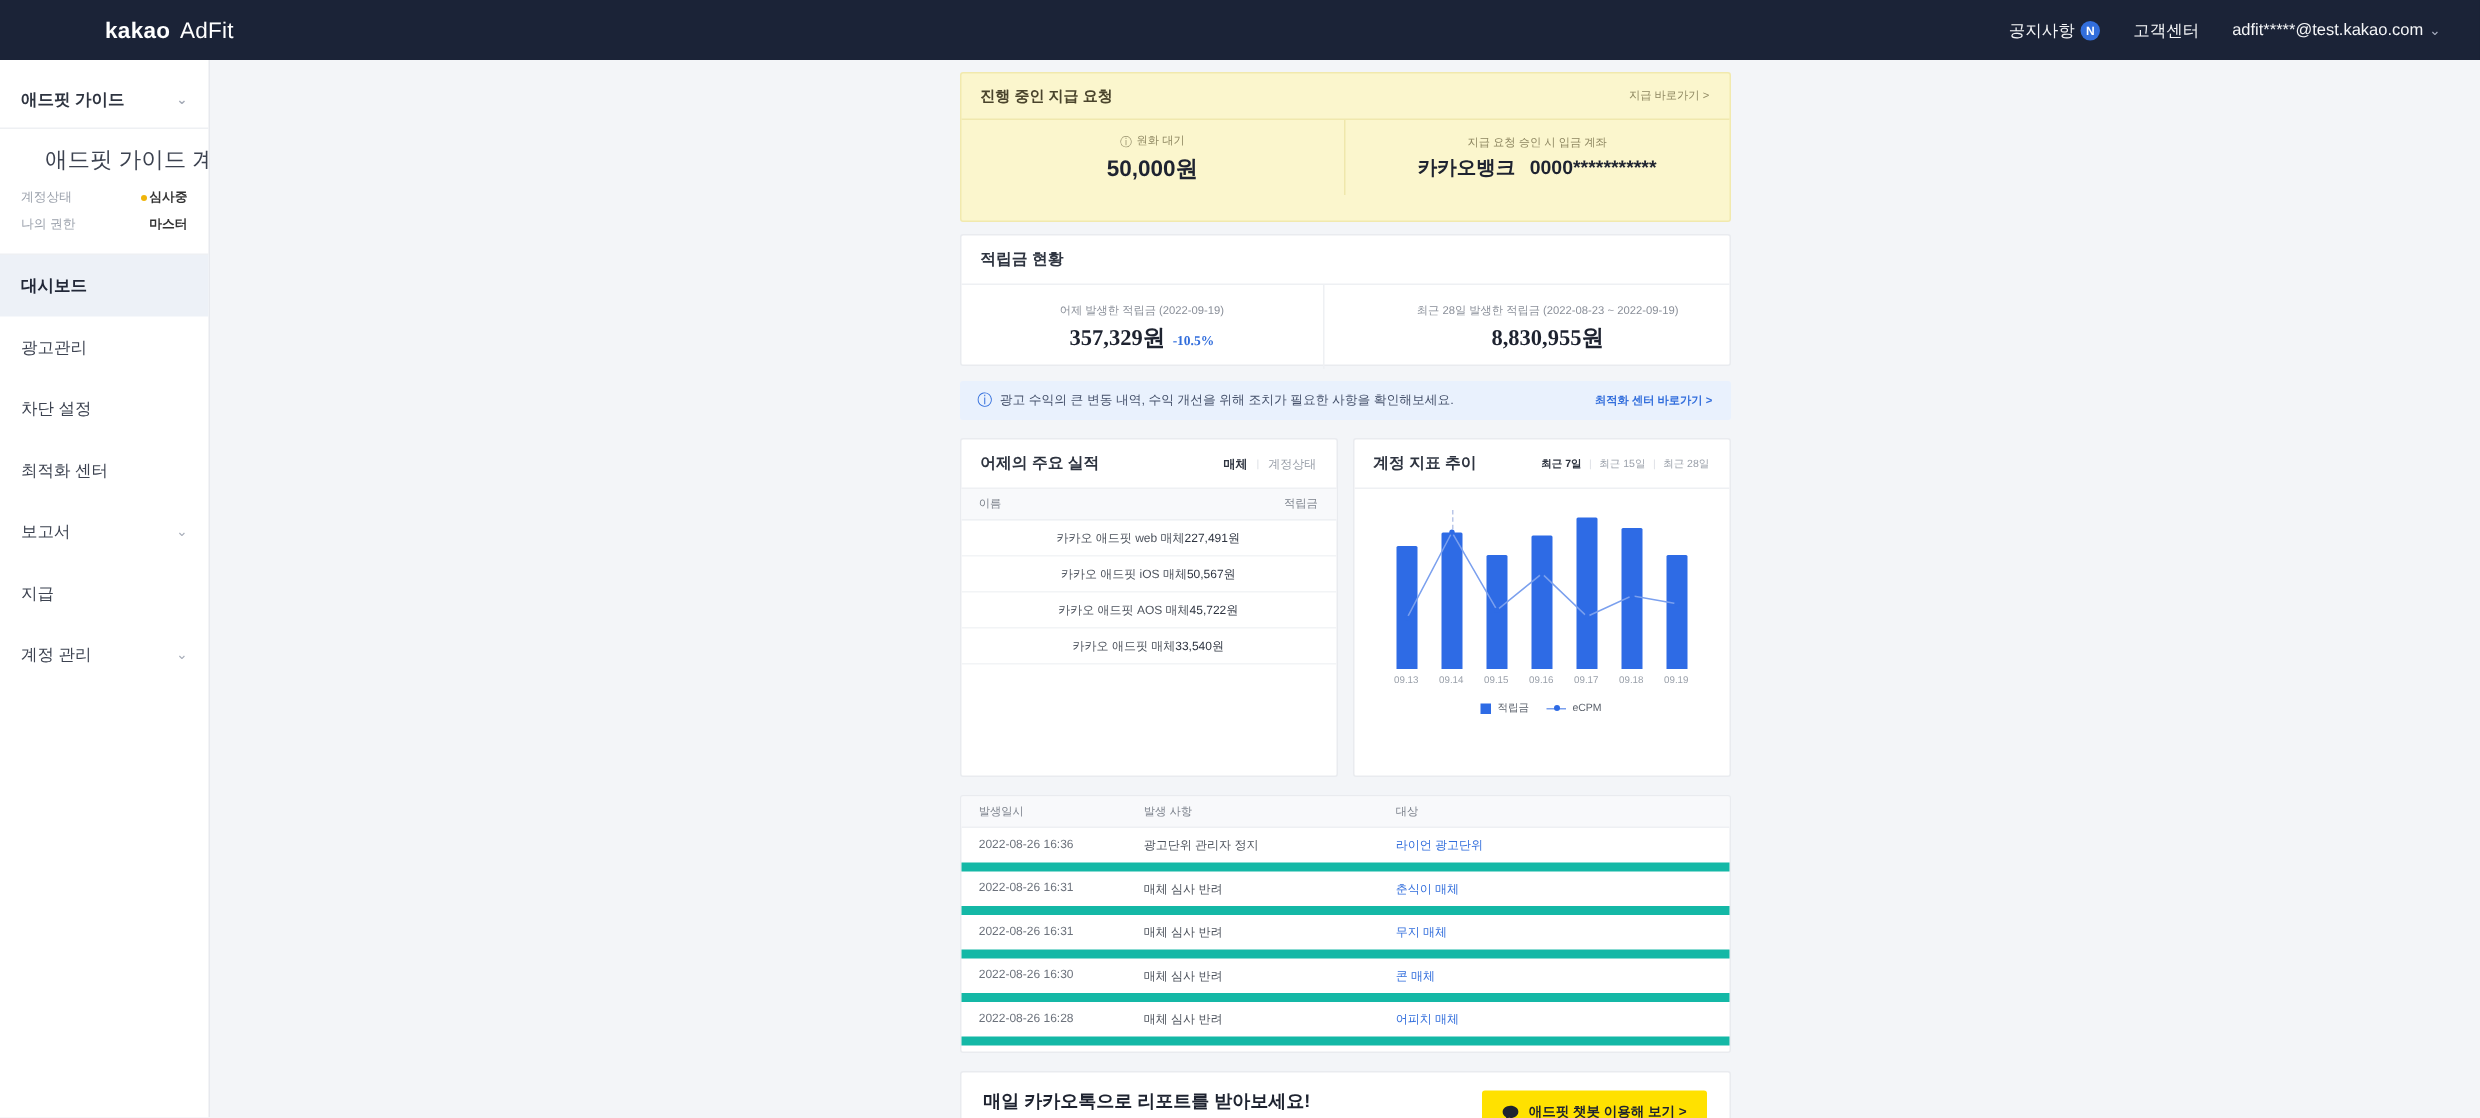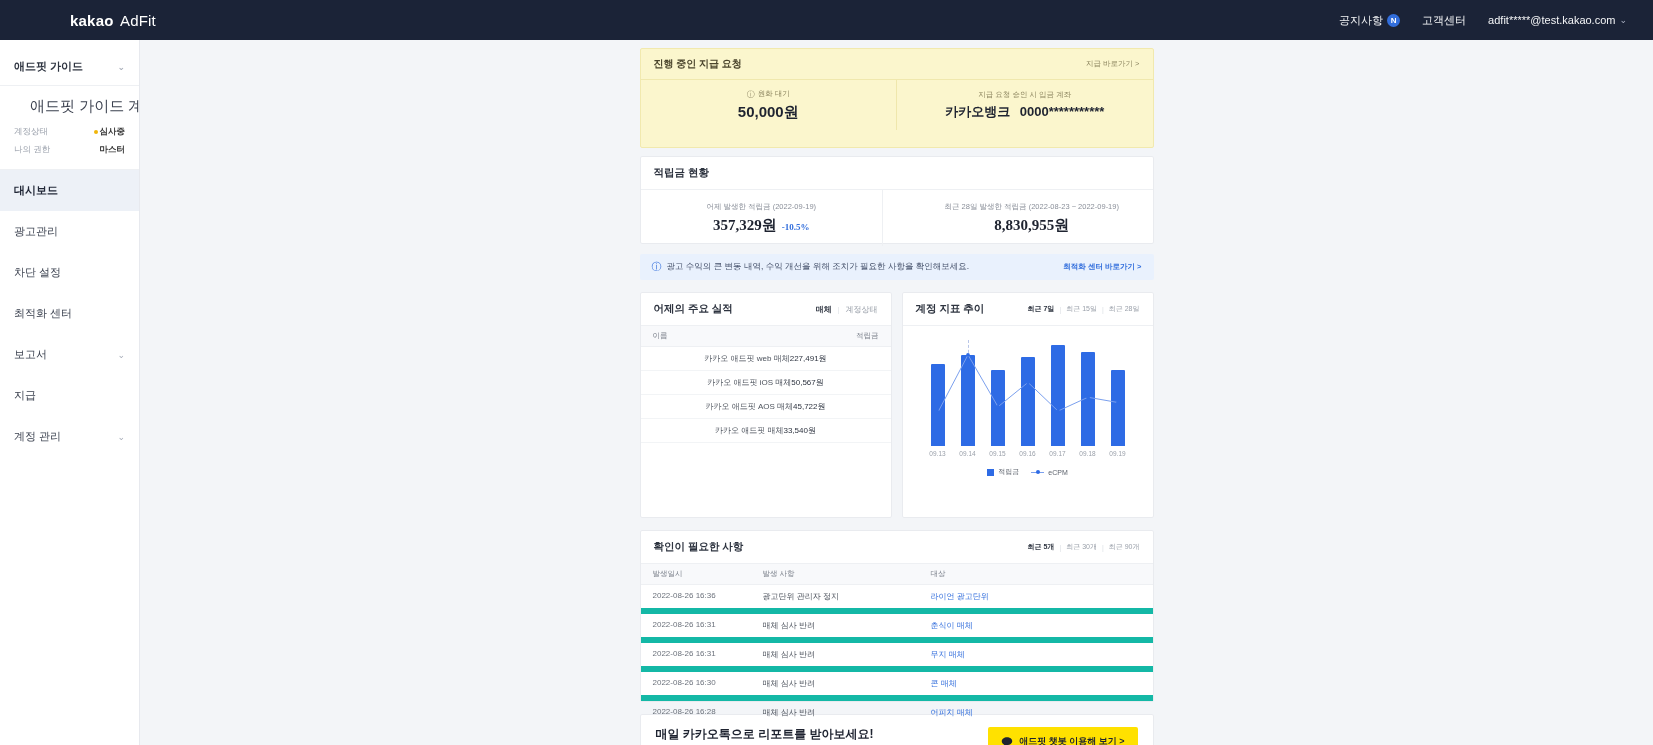--- a/index.html
+++ b/index.html
@@ -336,30 +336,20 @@
                     <i></i>
                   </span>
                 <span>eCPM</span>
               </span>
             </div>
           </div>
         </div>
       </div>
 
       <div class="card alerts-card">
-        <div class="card-head">
-          <span class="card-title">확인이 필요한 사항</span>
-          <span class="ranges">
-              <span class="rg active">최근 5개</span>
-              <span class="sep">|</span>
-              <span class="rg">최근 30개</span>
-              <span class="sep">|</span>
-              <span class="rg">최근 90개</span>
-            </span>
-        </div>
         <div class="a-head">
           <span>발생일시</span>
           <span>발생 사항</span>
           <span>대상</span>
         </div>
         <div>
             <div class="a-row">
               <span class="time">2022-08-26 16:36</span>
               <span class="event">광고단위 관리자 정지</span>
               <span class="target">라이언 광고단위</span>

